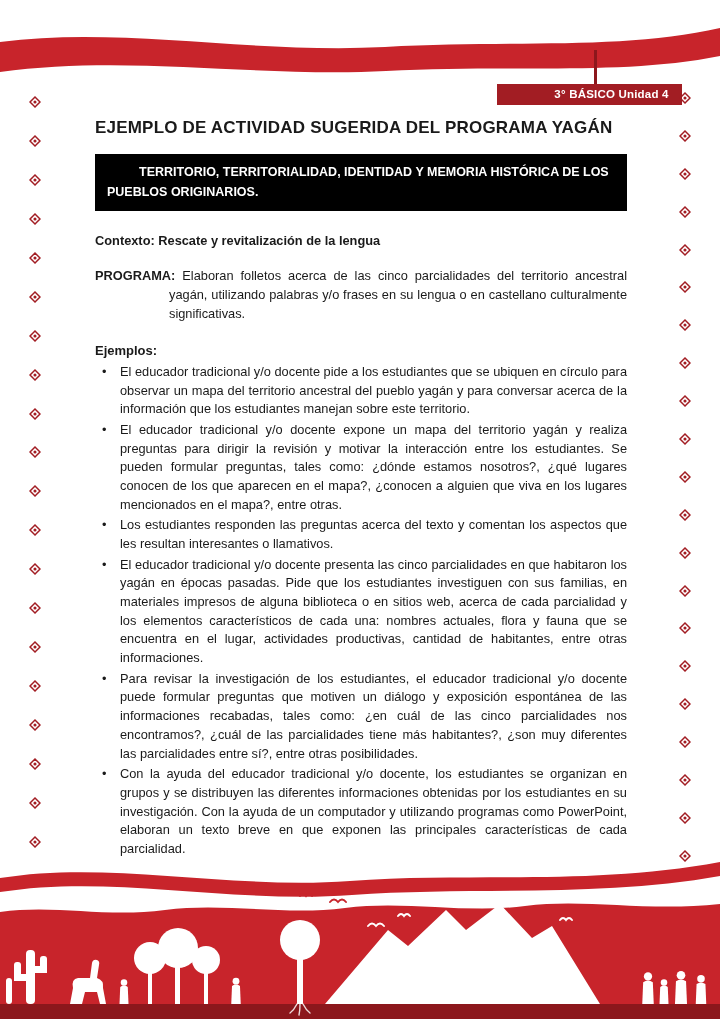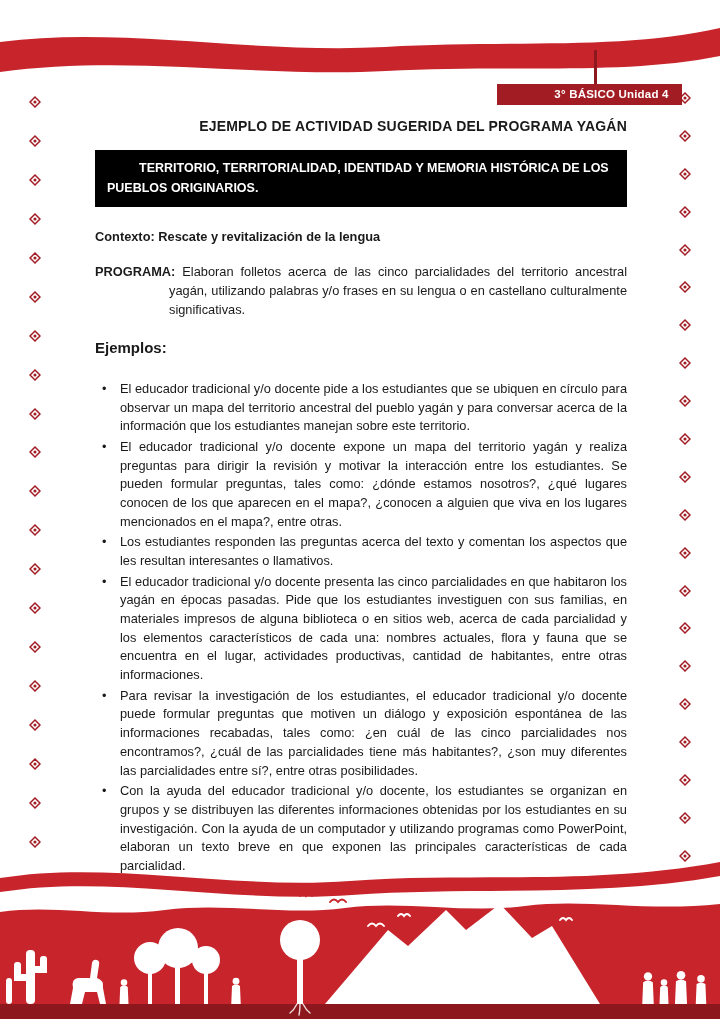--- a/index.html
+++ b/index.html
@@ -30,34 +30,34 @@
     line-height:21px;text-align:center;letter-spacing:.2px;padding-left:44px;
   }
 
   .orn-col{position:absolute;width:13px;display:flex;flex-direction:column;
     justify-content:space-between;align-items:center;}
   .orn-col-left{left:28px;top:96px;height:752px;}
   .orn-col-right{left:678px;top:92px;height:770px;}
   .orn{width:12px;height:12px;display:block;}
 
   .content{position:absolute;left:95px;top:118px;width:532px;}
-  .doc-title{font-size:14px;font-weight:bold;text-align:right;margin:0 0 16px 0;letter-spacing:.2px;}
+  .doc-title{font-size:17px;font-weight:bold;text-align:left;margin:0 0 16px 0;letter-spacing:.2px;}
 
   .eje-box{background:var(--box-black);color:#fff;font-weight:bold;
     font-size:12.5px;line-height:1.62;padding:8px 12px;margin:0 0 22px 0;}
   .eje-p1{margin:0;padding-left:32px;text-indent:-32px;}
   .eje-p2{margin:0;text-indent:32px;}
 
   .contexto{font-size:12.8px;font-weight:bold;margin:0 0 18px 0;}
 
   .actividad{font-size:12.8px;line-height:1.5;text-align:justify;
     padding-left:74px;text-indent:-74px;margin:0 0 20px 0;}
   .b{font-weight:bold;text-align:center;}
 
-  .ejemplos{font-size:15px;font-weight:bold;margin:0 0 24px 0;}
+  .ejemplos{font-size:13px;font-weight:bold;margin:0 0 5px 0;}
 
   .bullet-list{list-style:none;margin:0;padding:0;font-size:12.8px;line-height:1.46;}
   .bullet-list li{position:relative;padding-left:25px;text-align:justify;margin:0 0 2px 0;}
   .bullet-list li::before{content:"\2022";position:absolute;left:7px;top:0;}
 
   .footer-illustration{position:absolute;left:0;bottom:0;display:block;}
 </style>
 </head>
 <body style="--red: #c8242b; --badge-red: #a21d23; --footer-dark: #8c171c; --box-black: #000000;">
 

